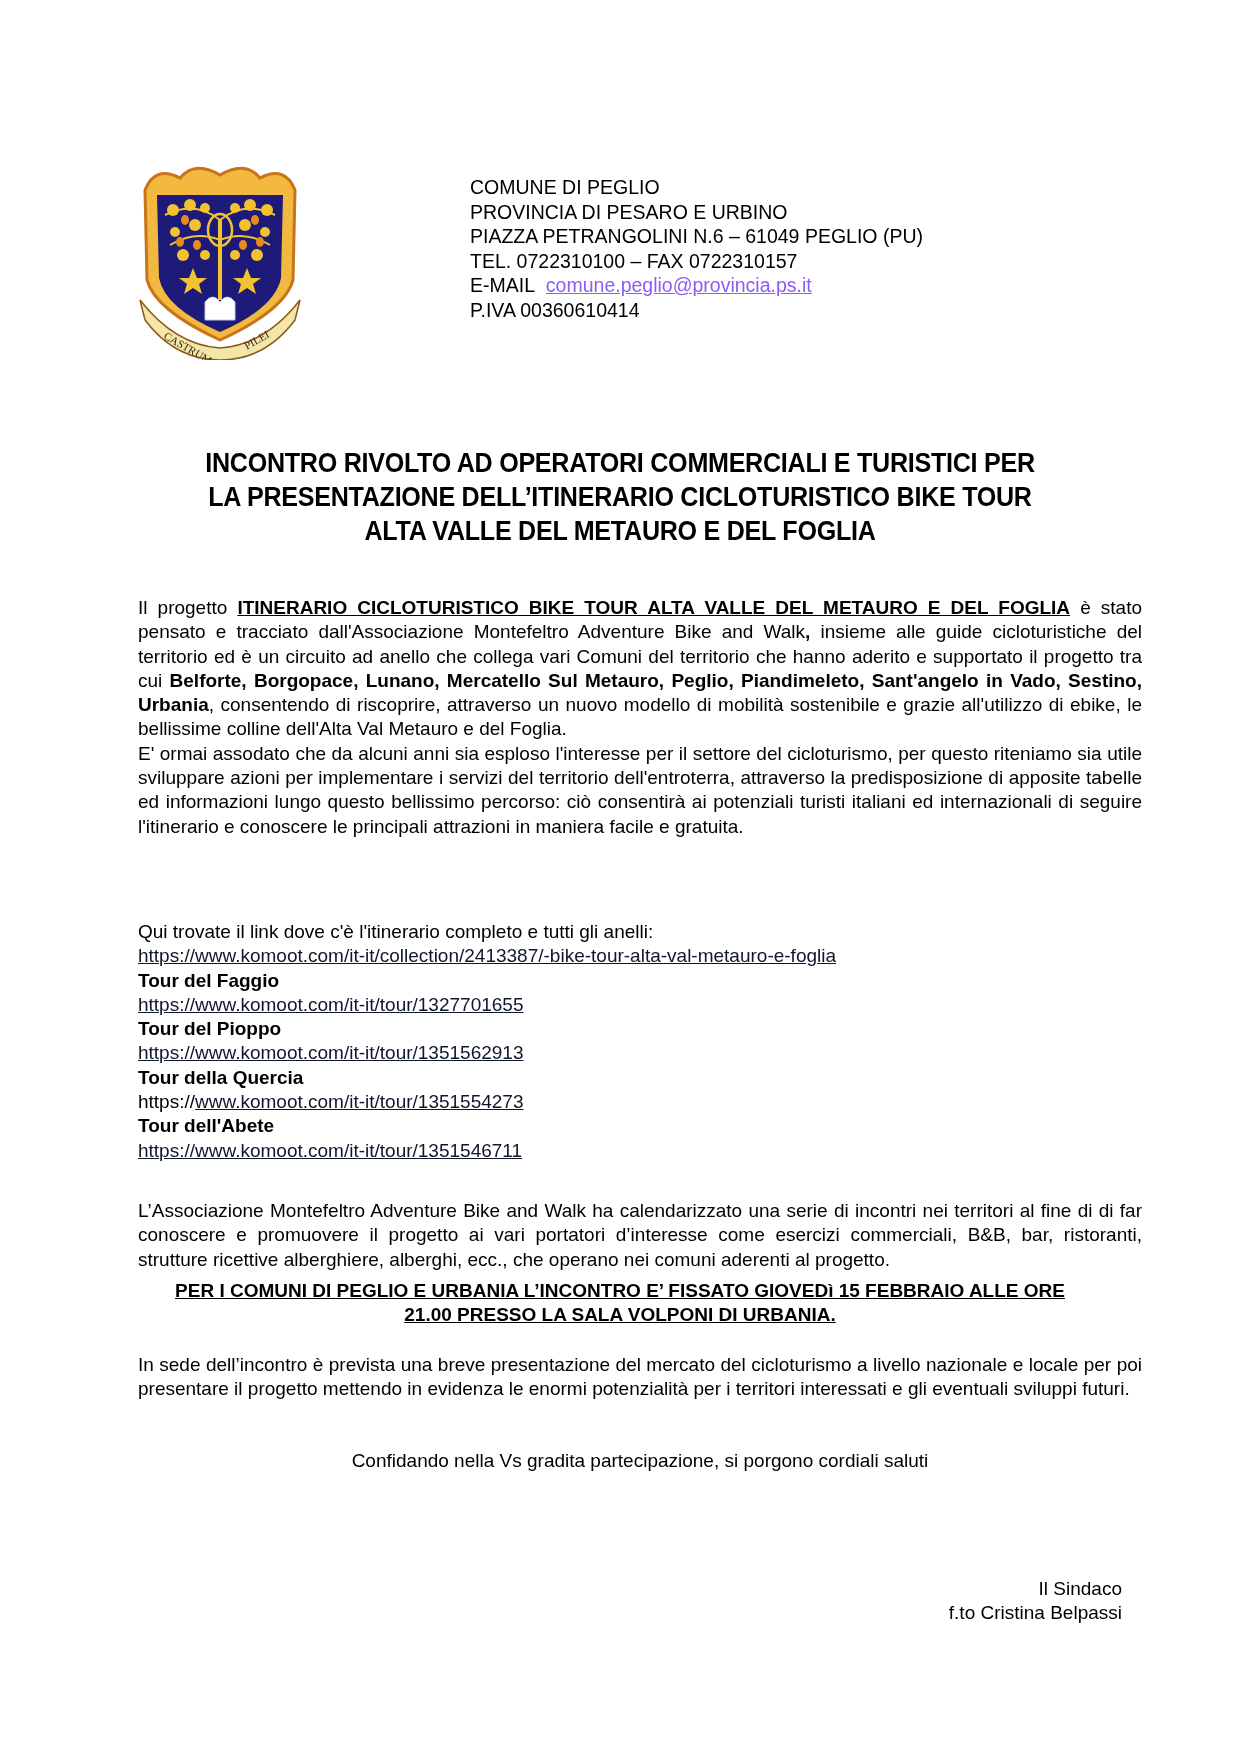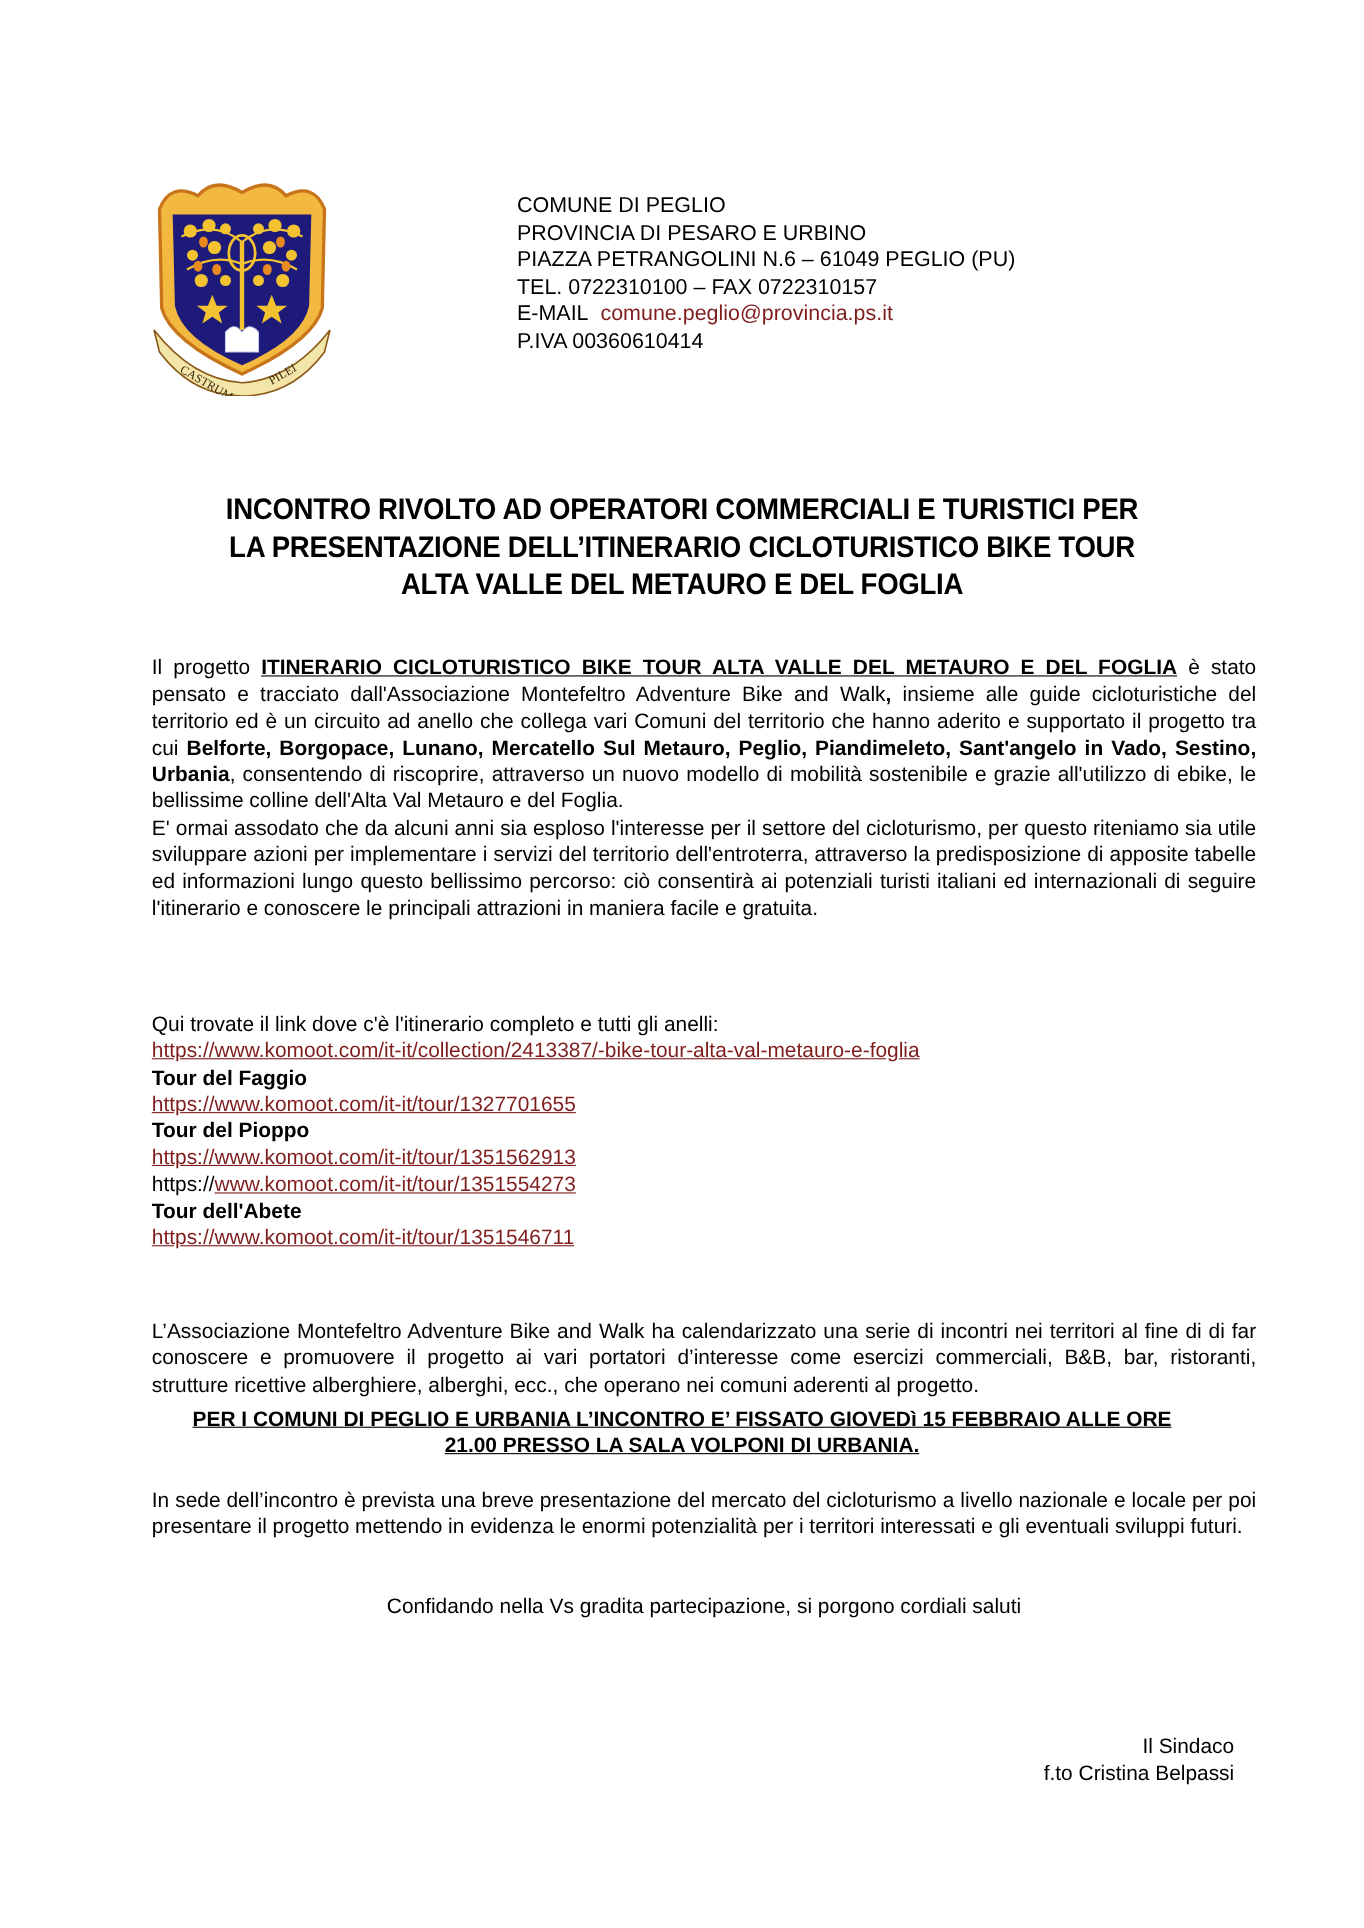--- a/index.html
+++ b/index.html
@@ -1,36 +1,36 @@
 <!DOCTYPE html>
 <html><head>
 <meta charset="utf-8">
 <style>
   html, body { margin: 0; padding: 0; background: #ffffff; }
   body { width: 1240px; height: 1753px; position: relative; overflow: hidden;
          font-family: "Liberation Sans", sans-serif; color: #000; }
   .logo { position: absolute; left: 135px; top: 160px; width: 170px; height: 200px; }
   .letterhead { position: absolute; left: 470px; top: 175px; width: 500px; text-align: left;
                 font-size: 19.5px; line-height: 24.5px; }
-  .letterhead a { color: #7f1d1d; }
+  .letterhead a { color: #8b5cf6; text-decoration: underline; }
   .title { position: absolute; left: 118px; top: 446px; width: 1004px; text-align: center;
            font-weight: bold; font-size: 27px; line-height: 34px; letter-spacing: -0.3px;
            transform: scaleX(0.93); transform-origin: center top; }
   .body { position: absolute; left: 118px; width: 1004px; font-size: 19px; line-height: 24.3px; margin-left: 20px; }
   .just { text-align: justify; }
   .p1 { top: 596px; }
   .p2 { top: 920px; }
   .p3 { top: 1199px; }
   .notice { position: absolute; left: 118px; top: 1279px; width: 1004px; text-align: center;
             font-weight: bold; text-decoration: underline; font-size: 19px; line-height: 24.3px; }
   .p4 { top: 1353px; }
   .p5 { top: 1449px; text-align: center; }
   .signature { position: absolute; right: 118px; top: 1577px; text-align: right;
                font-size: 19px; line-height: 24.3px; margin-left: 45px; }
-  .link { color: #7f1d1d; text-decoration: underline; }
+  .link { color: #0f172a; text-decoration: underline; }
   .b { font-weight: bold; }
   .u { text-decoration: underline; }
   .line { display: block; }
 </style>
 </head>
 <body>
 
 <div class="logo">
   <svg width="170" height="200" viewBox="0 0 170 200">
 
@@ -101,20 +101,21 @@
   <div>E' ormai assodato che da alcuni anni sia esploso l'interesse per il settore del cicloturismo, per questo riteniamo sia utile sviluppare azioni per implementare i servizi del territorio dell'entroterra, attraverso la predisposizione di apposite tabelle ed informazioni lungo questo bellissimo percorso: ciò consentirà ai potenziali turisti italiani ed internazionali di seguire l'itinerario e conoscere le principali attrazioni in maniera facile e gratuita.</div>
 </div>
 
 <div class="body p2">
   <div>Qui trovate il link dove c'è l'itinerario completo e tutti gli anelli:</div>
   <div><a class="link">https://www.komoot.com/it-it/collection/2413387/-bike-tour-alta-val-metauro-e-foglia</a></div>
   <div class="b">Tour del Faggio</div>
   <div><a class="link">https://www.komoot.com/it-it/tour/1327701655</a></div>
   <div class="b">Tour del Pioppo</div>
   <div><a class="link">https://www.komoot.com/it-it/tour/1351562913</a></div>
+  <div class="b">Tour della Quercia</div>
   <div><span>https://</span><a class="link">www.komoot.com/it-it/tour/1351554273</a></div>
   <div class="b">Tour dell'Abete</div>
   <div><a class="link">https://www.komoot.com/it-it/tour/1351546711</a></div>
 </div>
 
 <div class="body just p3">L’Associazione Montefeltro Adventure Bike and Walk ha calendarizzato una serie di incontri nei territori al fine di di far conoscere e promuovere il progetto ai vari portatori d’interesse come esercizi commerciali, B&amp;B, bar, ristoranti, strutture ricettive alberghiere, alberghi, ecc., che operano nei comuni aderenti al progetto.</div>
 
 <div class="notice">
   <span class="line">PER I COMUNI DI PEGLIO E URBANIA L’INCONTRO E’ FISSATO GIOVEDì 15 FEBBRAIO ALLE ORE</span>
   <span class="line">21.00 PRESSO LA SALA VOLPONI DI URBANIA.</span>

